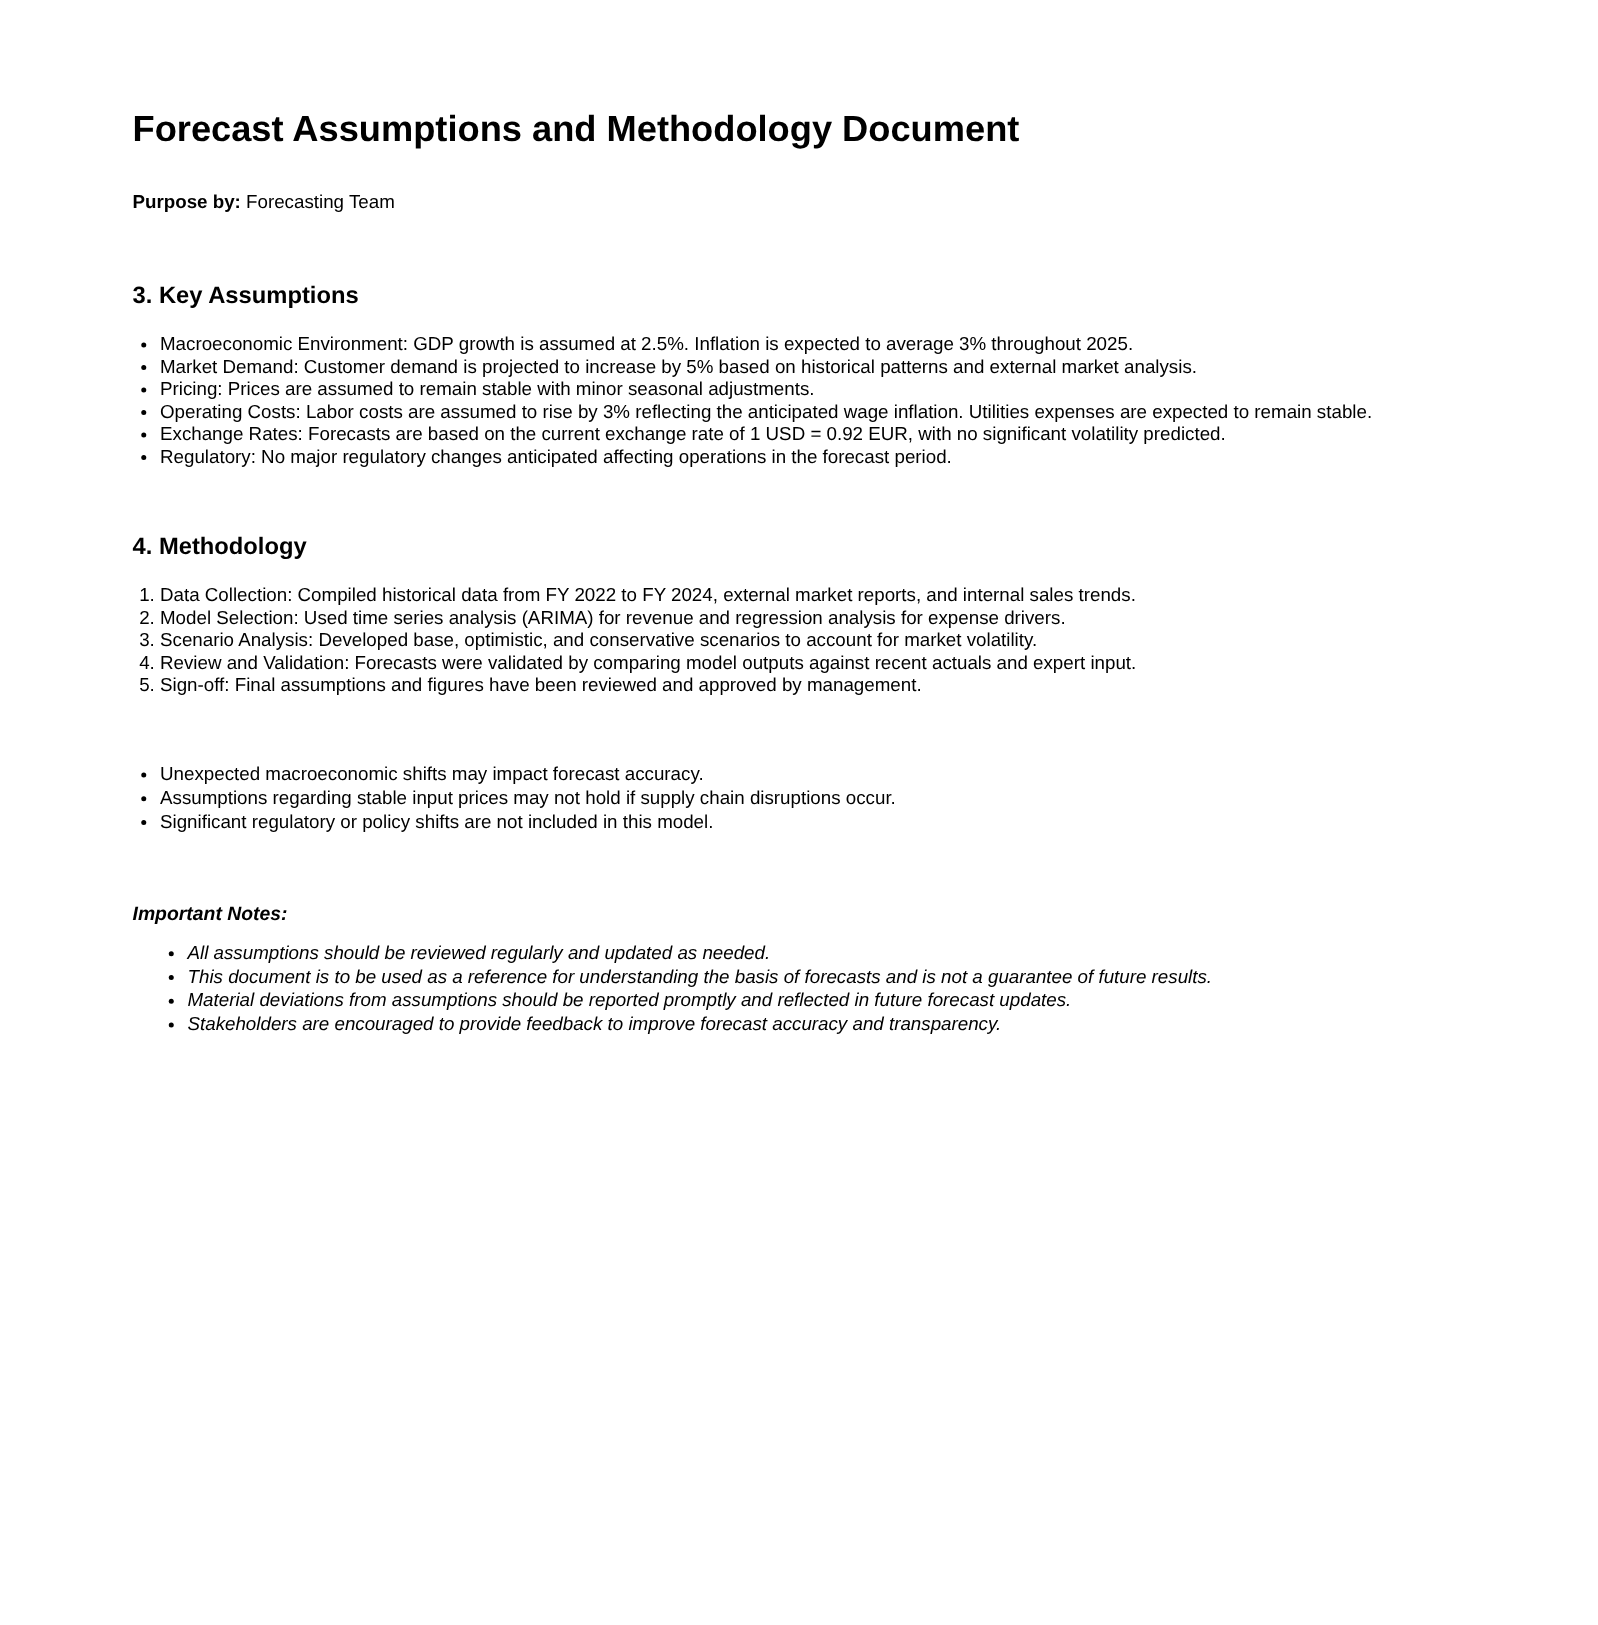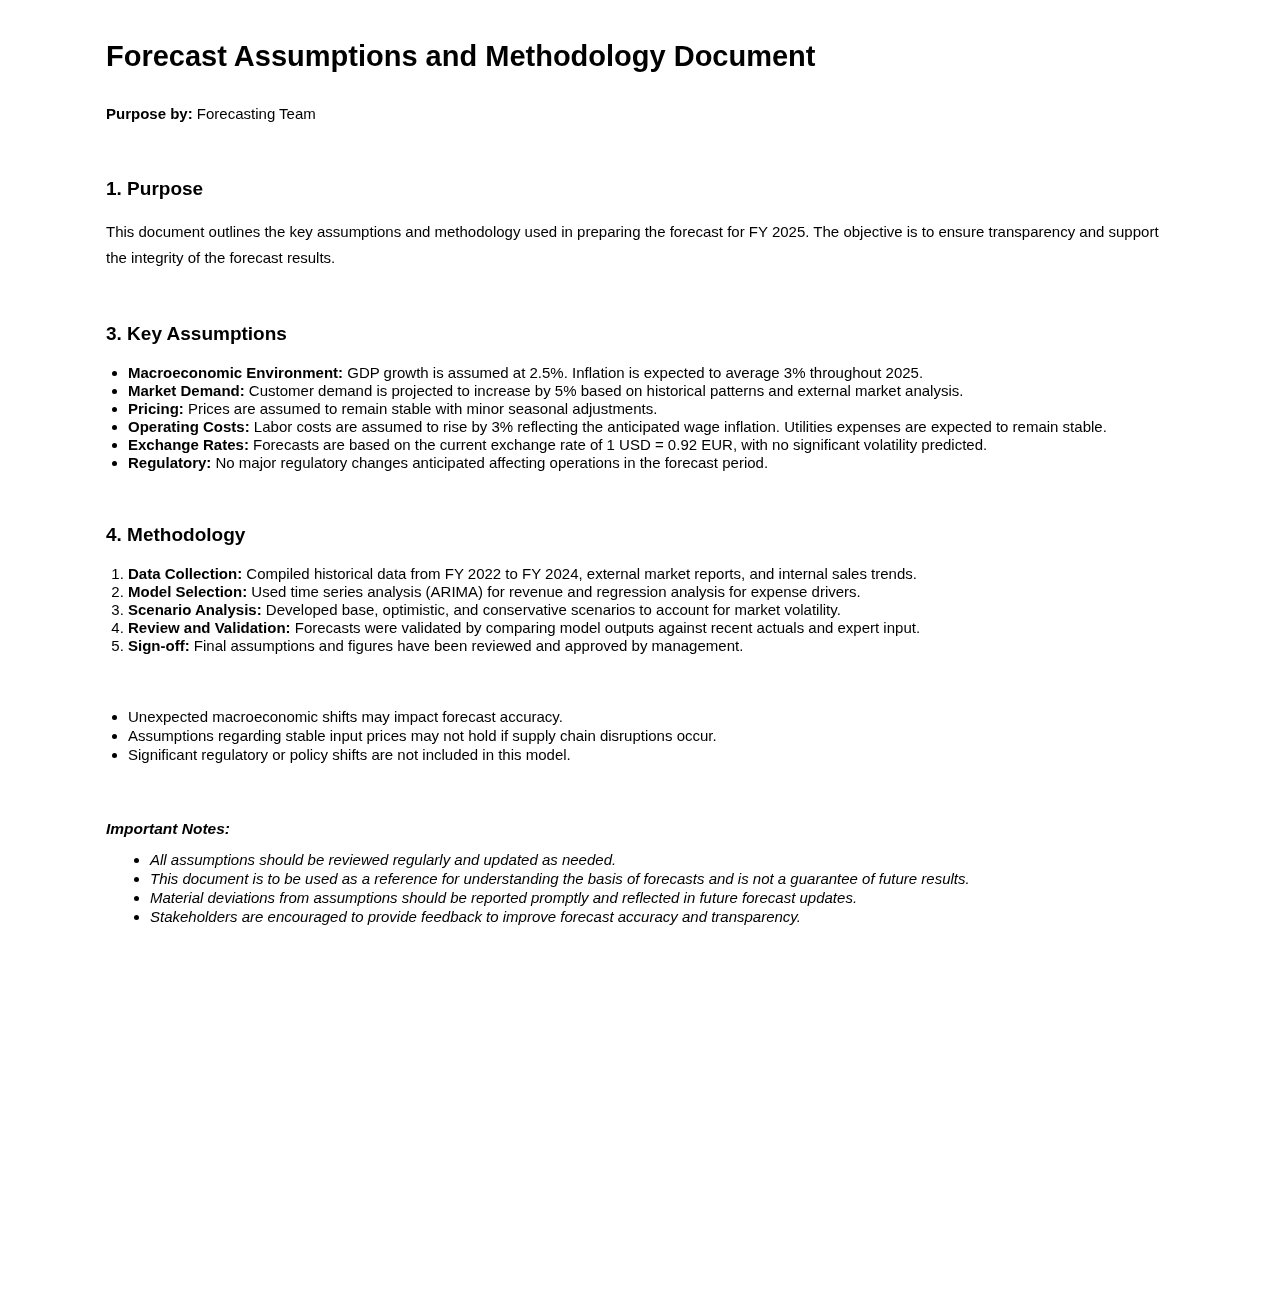--- a/index.html
+++ b/index.html
@@ -6,21 +6,21 @@
     margin: 0;
     padding: 0;
     background: #ffffff;
     color: #000000;
     font-family: "Liberation Sans", sans-serif;
   }
   .page {
     width: 1278px;
     min-height: 1300px;
     box-sizing: border-box;
-    padding: 40px 106px 60px 106px;
+    padding: 88px 106px 60px 106px;
     background: #ffffff;
   }
   .doc-title {
     font-size: 29px;
     font-weight: bold;
     margin: 0 0 28px 0;
     line-height: 1.15;
   }
   .meta-line {
     font-size: 15px;
@@ -45,21 +45,21 @@
     margin: 14px 0 0 0;
     padding-left: 22px;
     max-width: 1044px;
   }
   ul.bullet-list li, ol.numbered-list li {
     font-size: 15px;
     line-height: 18px;
     margin: 0;
   }
   ul.limit-list li { line-height: 19px; }
-  .item-label { font-weight: bold; }
+  .item-label { font-weight: normal; }
   .notes { margin-top: 56px; font-style: italic; }
   .notes-heading {
     font-size: 15.5px;
     font-weight: bold;
     margin: 0 0 12px 0;
   }
   ul.notes-list {
     margin: 0;
     padding-left: 44px;
     max-width: 1022px;
@@ -72,24 +72,20 @@
 </style>
 </head>
 <body>
 
 <div class="page">
 
   <h1 class="doc-title">Forecast Assumptions and Methodology Document</h1>
 
   <p class="meta-line"><span class="meta-label">Purpose by:</span><span> Forecasting Team</span></p>
 
-  <div class="section">
-    <h2 class="section-heading">1. Purpose</h2>
-    <p class="body-paragraph">This document outlines the key assumptions and methodology used in preparing the forecast for FY 2025. The objective is to ensure transparency and support the integrity of the forecast results.</p>
-  </div>
 
   <div class="section">
   </div>
 
   <div class="section">
     <h2 class="section-heading">3. Key Assumptions</h2>
     <ul class="bullet-list">
       <li><span class="item-label">Macroeconomic Environment:</span><span> GDP growth is assumed at 2.5%. Inflation is expected to average 3% throughout 2025.</span></li>
       <li><span class="item-label">Market Demand:</span><span> Customer demand is projected to increase by 5% based on historical patterns and external market analysis.</span></li>
       <li><span class="item-label">Pricing:</span><span> Prices are assumed to remain stable with minor seasonal adjustments.</span></li>

